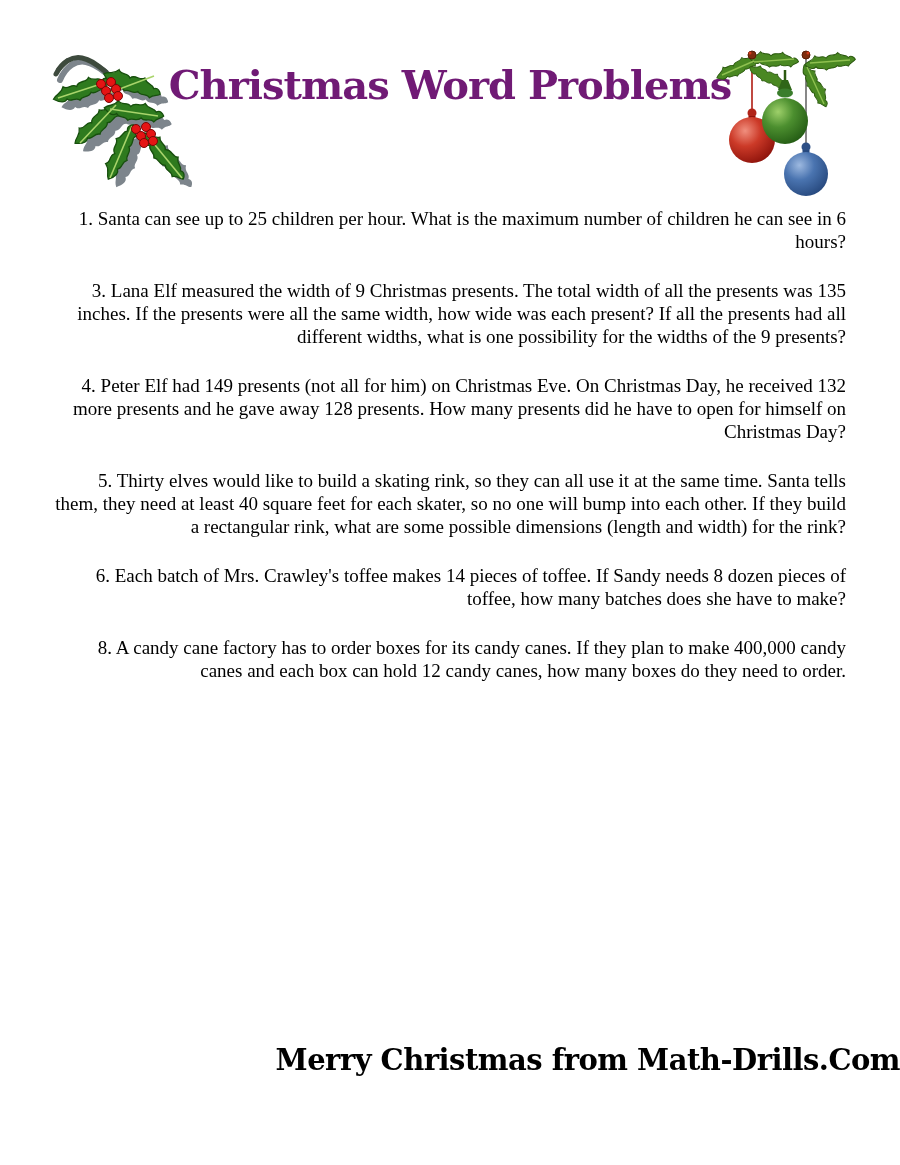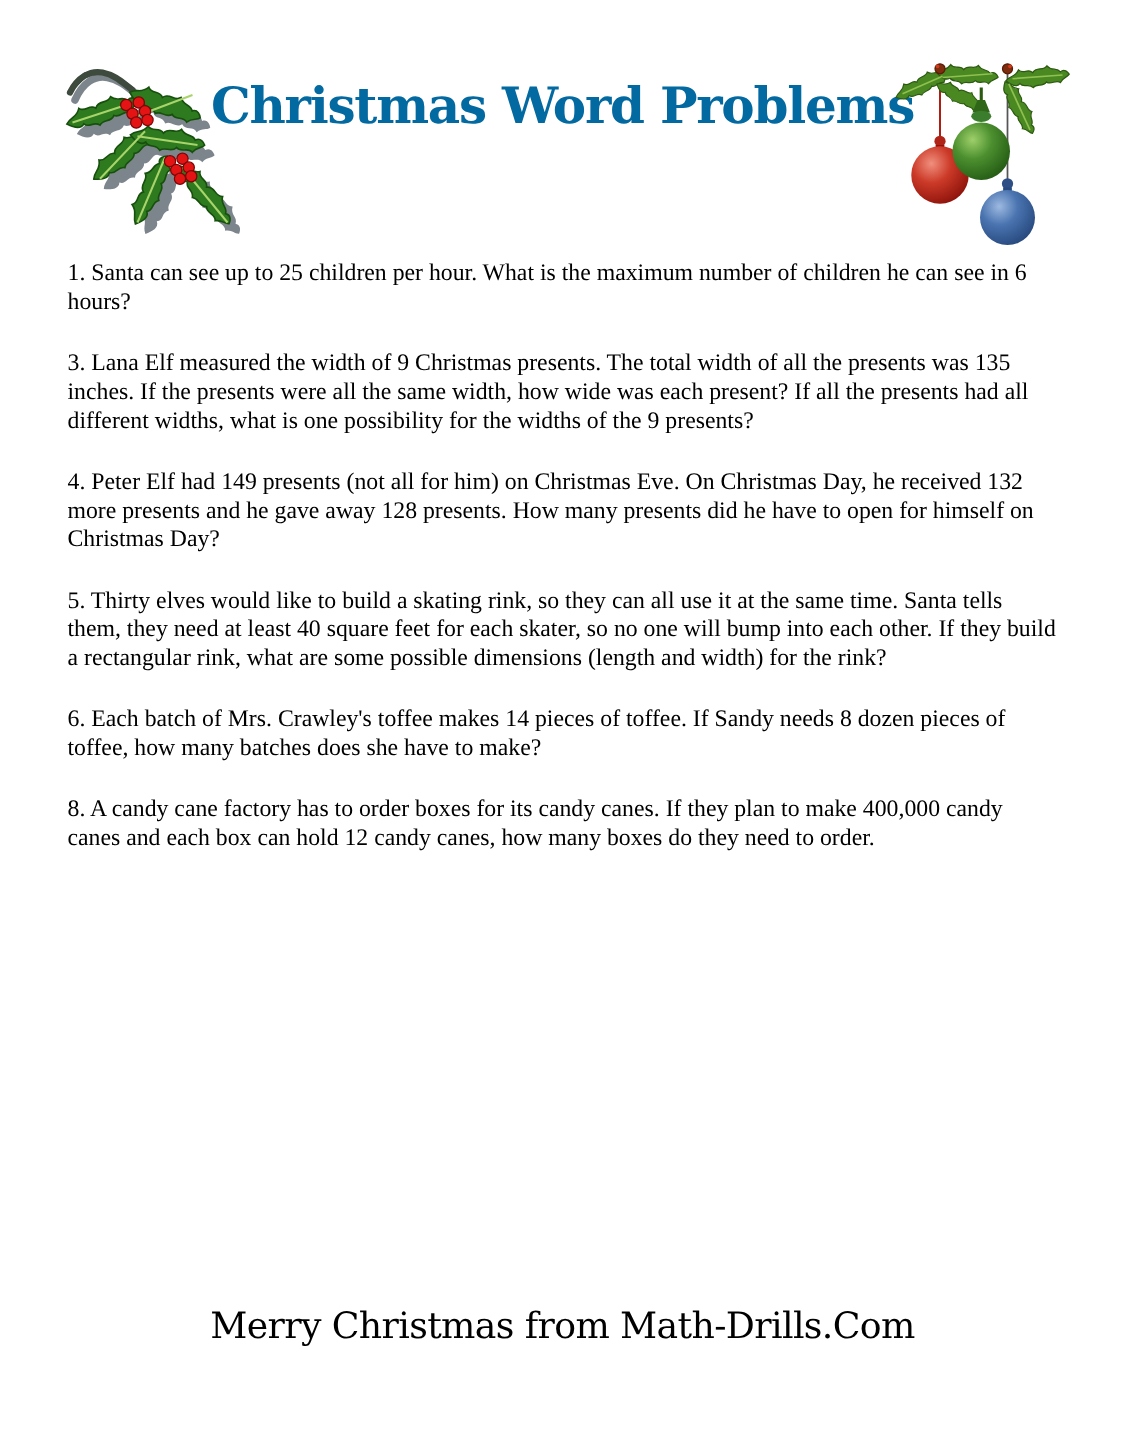--- a/index.html
+++ b/index.html
@@ -17,38 +17,38 @@
   .holly-wrap    { position: absolute; left: 46px;  top: 44px; width: 190px; height: 160px; }
   .ornament-wrap { position: absolute; left: 716px; top: 44px; width: 174px; height: 162px; }
   h1.title {
     position: absolute; left: 0; right: 0; top: 62px; margin: 0;
     text-align: center;
     font-family: "DejaVu Serif", serif;
     font-weight: bold;
     font-size: 40px;
     letter-spacing: -1px;
     line-height: 1.15;
-    color: #0369a1;
+    color: #701a75;
   }
   main.problems {
     position: absolute;
     top: 207px; left: 54px;
     width: 792px;
   }
   main.problems p {
     margin: 0 0 26px 0;
     font-size: 19px;
     line-height: 23px;
-    text-align: left;
+    text-align: right;
   }
   footer.page-footer {
     position: absolute; left: 0; right: 0; top: 1043px;
-    text-align: center;
+    text-align: right;
     font-family: "DejaVu Serif", serif;
-    font-weight: normal;
+    font-weight: bold;
     font-size: 29px;
     letter-spacing: -0.5px;
     color: #000000;
   }
 </style>
 </head>
 <body>
 
 <div class="page">
 

